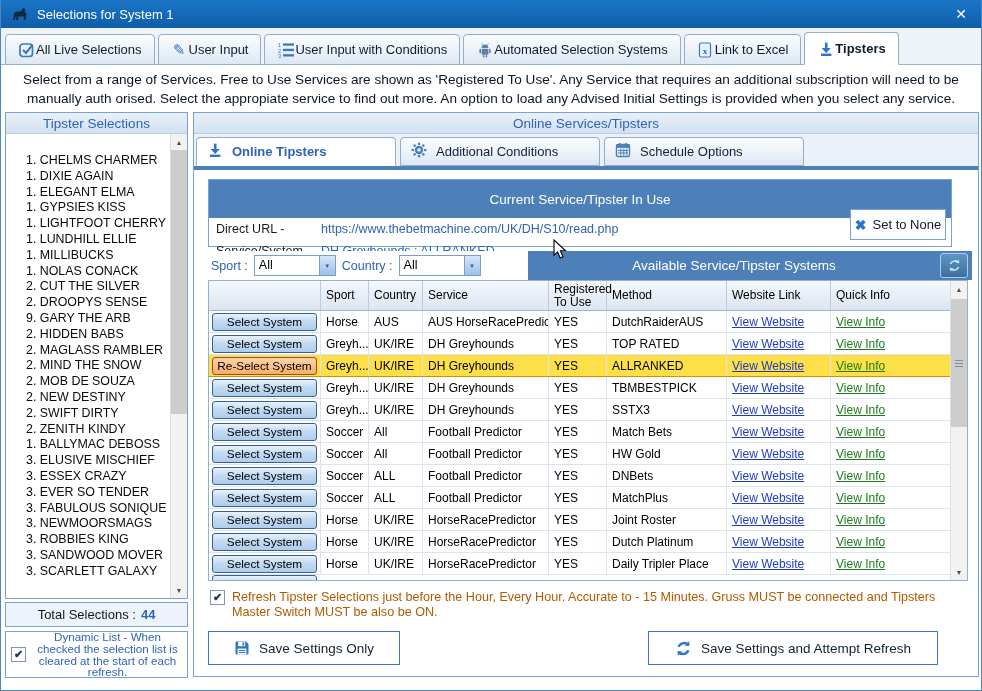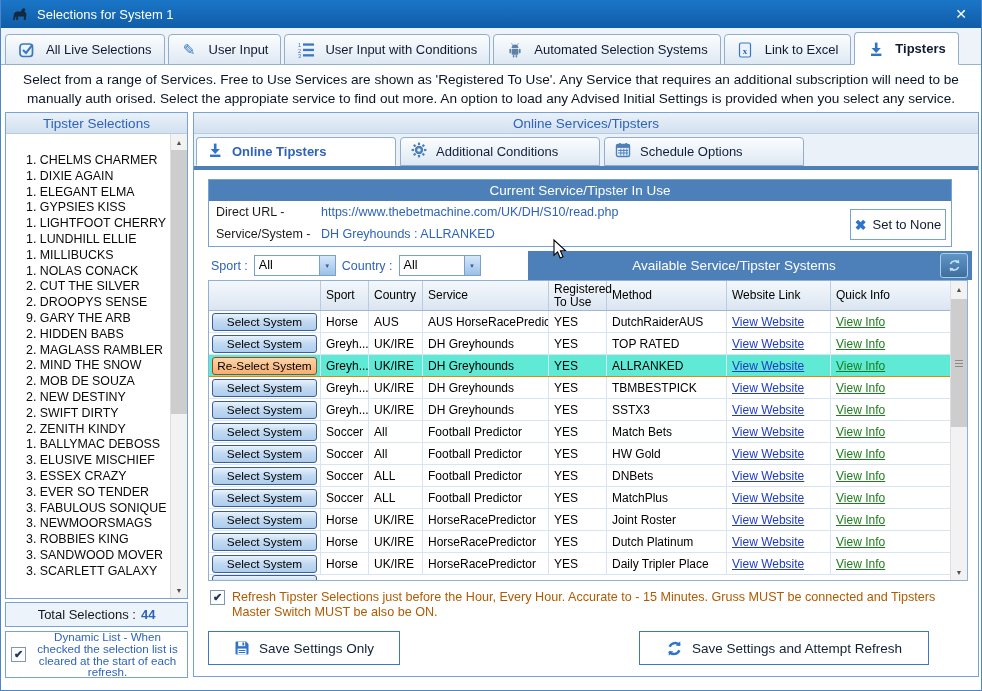--- a/index.html
+++ b/index.html
@@ -22,21 +22,21 @@
   .titlebar .app-icon { width:18px; height:16px; margin-right:8px; }
   .titlebar .title { font-size:13px; flex:1; }
   .titlebar .close { font-size:14px; cursor:default; padding:0 4px; }
   
   .tabstrip {
     position:absolute; top:28px; left:0; right:0; height:37px;
     background:#EEF2F9; border-bottom:1px solid #9AB4D0;
     display:flex; align-items:flex-end; padding-left:4px; gap:3px;
   }
   .tab {
-    height:31px; display:flex; align-items:center; gap:11px; padding:0 12px;
+    height:31px; display:flex; align-items:center; gap:1px; padding:0 12px;
     border:1px solid #92AECB; border-radius:4px 4px 0 0;
     background:linear-gradient(#FBFDFE,#DEE8F3);
     font-size:13px; color:#0F1B33; white-space:nowrap; margin-bottom:-1px;
   }
   .tab.active { background:#fff; border-bottom-color:#fff; font-weight:bold; height:33px; }
   .tab .ticon { width:17px; height:17px; display:flex; align-items:center; justify-content:center; }
   .glyph-pencil { color:#3B78C3; font-size:15px; font-family:"DejaVu Sans", sans-serif; }
   
   .description {
     position:absolute; top:70px; left:0; right:0; text-align:center;
@@ -90,21 +90,21 @@
   .subtabs { position:absolute; top:21px; left:0; right:0; height:32px; background:#EBF1F8; display:flex; gap:4px; padding:3px 0 0 2px; }
   .subtab {
     width:200px; display:flex; align-items:center; gap:9px; padding-left:10px;
     border:1px solid #92AECB; border-radius:4px 4px 0 0;
     background:linear-gradient(#FBFDFE,#DEE8F3); font-size:13px; color:#10203A;
   }
   .subtab.active { background:#fff; border-bottom-color:#fff; color:#2E63B8; font-weight:bold; }
   .subtab-line { position:absolute; top:53px; left:0; right:0; height:4px; background:#4D80B8; }
   
   .current-service { position:absolute; left:14px; top:66px; width:744px; height:68px; border:1px solid #76A3D4; }
-  .cs-header { height:21px; background:#4D80B8; color:#fff; font-size:13.5px; display:flex; align-items:center; justify-content:center; }
+  .cs-header { height:38px; background:#4D80B8; color:#fff; font-size:13.5px; display:flex; align-items:center; justify-content:center; }
   .cs-row { display:flex; align-items:center; height:22px; padding-left:7px; font-size:12.5px; }
   .cs-row .lbl { width:105px; color:#1A1A1A; }
   .cs-row .val { color:#2E63B8; }
   .set-none {
     position:absolute; right:5px; top:29px; width:96px; height:31px;
     background:#fff; border:1px solid #76A3D4;
     display:flex; align-items:center; justify-content:center; gap:6px; font-size:13px; color:#0F1B33;
   }
   .set-none .x { color:#2E74C8; font-weight:bold; font-size:14px; }
   
@@ -126,21 +126,21 @@
   .trow, .thead {
     display:grid; grid-template-columns:112px 48px 54px 126px 58px 120px 104px auto;
   }
   .thead { height:30px; background:linear-gradient(#F4F8FC,#DBE5F1); border-bottom:1px solid #9FB8D2; }
   .thead > div {
     border-right:1px solid #B9CCE0; font-size:12px; color:#000;
     display:flex; align-items:center; padding-left:5px; line-height:13px;
   }
   .trow { height:22px; border-bottom:1px solid #D8E4F0; }
   .trow > div { border-right:1px solid #D8E4F0; font-size:12px; color:#000; display:flex; align-items:center; padding-left:5px; overflow:hidden; white-space:nowrap; }
-  .trow.selected { background:#5eead4; border-bottom-color:#E08A00; }
+  .trow.selected { background:#fde047; border-bottom-color:#E08A00; }
   .btn-cell { padding:0 !important; justify-content:center; }
   .sys-btn {
     width:105px; height:18px; border:1px solid #3C5E94; border-radius:3px;
     background:linear-gradient(#E8F2FC,#C2DAF2 45%,#AECDED);
     font-size:11.8px; color:#000; display:flex; align-items:center; justify-content:center;
     font-family:"Liberation Sans",sans-serif;
   }
   .sys-btn.reselect { border-color:#9E4A12; background:linear-gradient(#FBD4AC,#F6AE70); }
   a.wlink { color:#1F3BC4; text-decoration:underline; }
   a.ilink { color:#1E7C1E; text-decoration:underline; }
@@ -148,21 +148,21 @@
   .partial-row .sys-btn { margin-left:3px; border-radius:3px 3px 0 0; }
   .tbl-scroll { top:0; bottom:0; }
   
   .refresh-note { position:absolute; left:16px; top:477px; width:752px; display:flex; gap:7px; align-items:flex-start; }
   .refresh-note .ntext { color:#B15A00; font-size:12.6px; line-height:15px; }
   .action-btn {
     position:absolute; top:518px; height:34px; background:#fff; border:1px solid #3E74C9;
     display:flex; align-items:center; justify-content:center; gap:9px; font-size:13.5px; color:#122033;
   }
   .save-btn { left:14px; width:192px; }
-  .save-refresh-btn { right:49px; width:290px; }
+  .save-refresh-btn { right:40px; width:290px; }
   
   .cursor { position:absolute; left:552px; top:239px; width:15px; height:21px; z-index:50; }
 </style>
 </head>
 <body>
 
 <div class="window">
 
   <div class="titlebar">
     <svg class="app-icon" viewBox="0 0 18 16">

